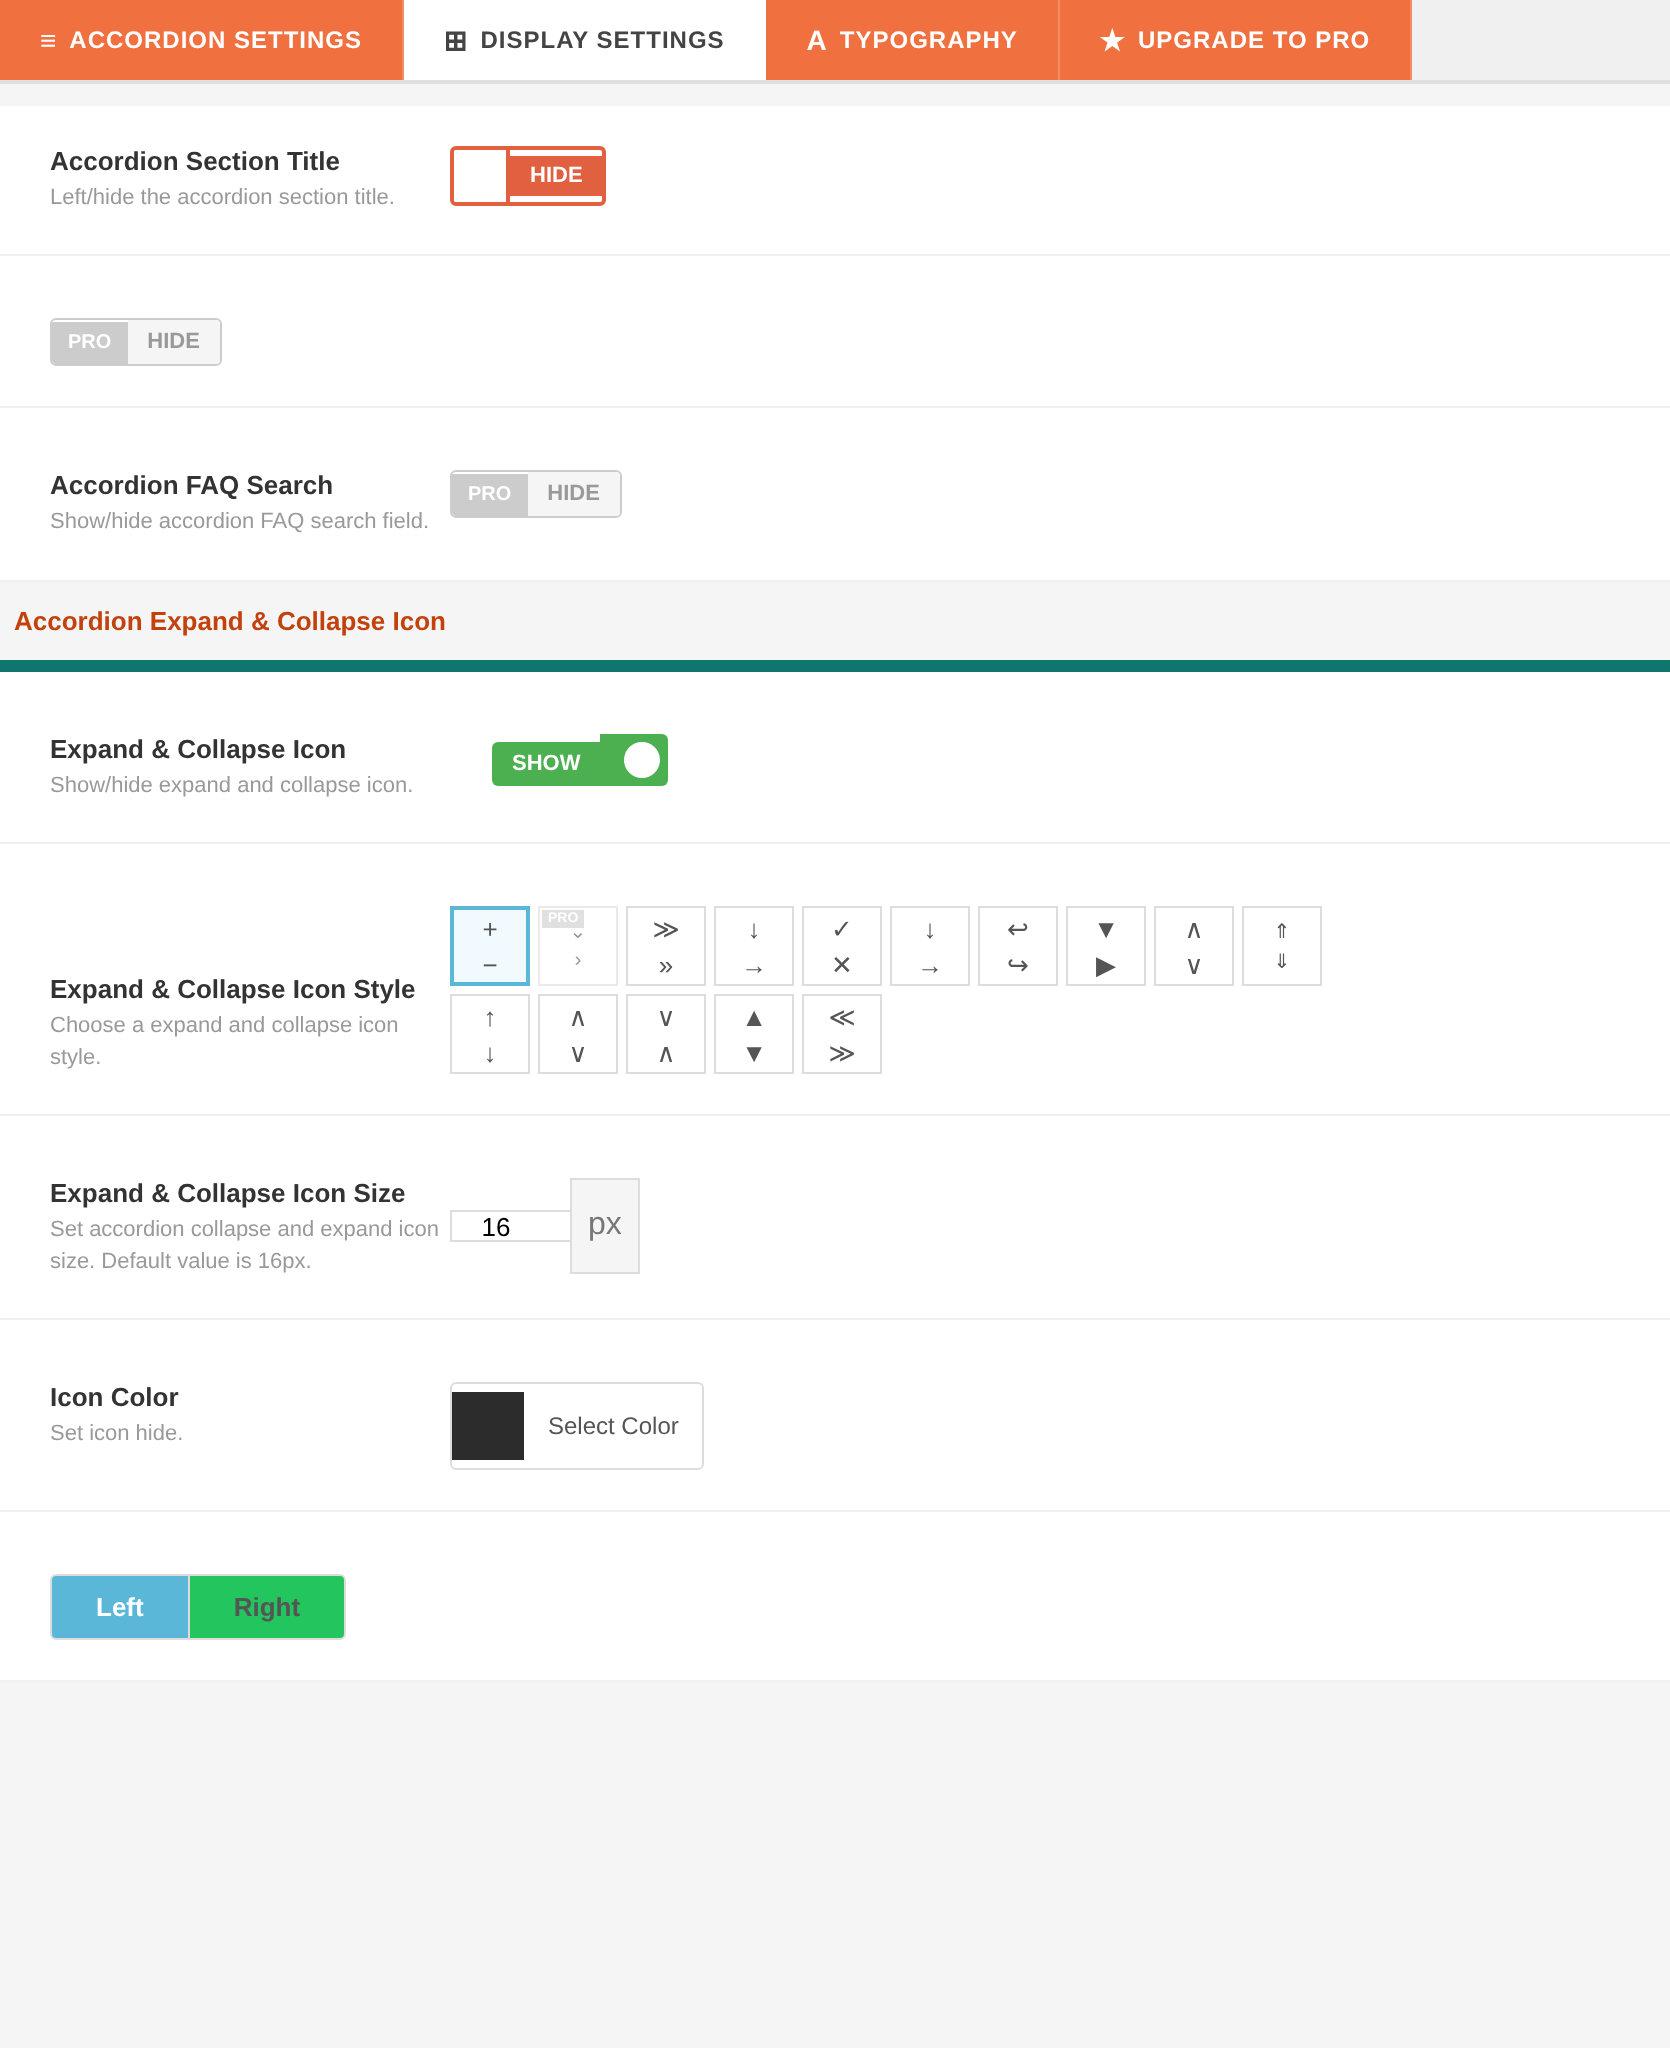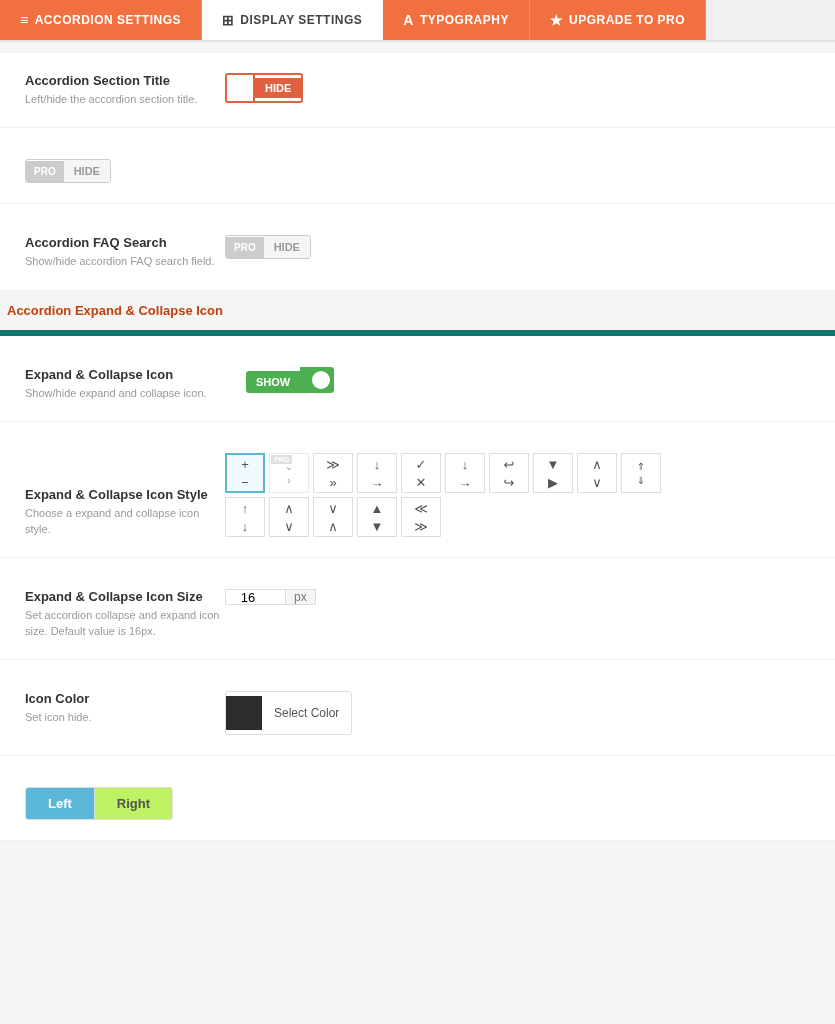--- a/index.html
+++ b/index.html
@@ -219,25 +219,25 @@
       height: 16px;
       border: 1px solid #ddd;
       border-right: none;
       text-align: center;
       font-size: 13px;
       outline: none;
       padding: 0 5px;
     }
     .size-unit {
       padding: 1px 8px;
-      height: 16px;
+      height: 48px;
       border: 1px solid #ddd;
       background: #f5f5f5;
       color: #777;
-      font-size: 12px;
+      font-size: 16px;
       display: flex;
       align-items: center;
     }
 
     
     .color-select-btn {
       display: flex;
       align-items: center;
       border: 1px solid #ddd;
       border-radius: 3px;
@@ -262,21 +262,21 @@
       border-radius: 3px;
       overflow: hidden;
       border: 1px solid #ddd;
     }
     .btn-group-btn {
       padding: 8px 22px;
       font-size: 13px;
       font-weight: bold;
       cursor: pointer;
       border: none;
-      background: #bef264;
+      background: #22c55e;
       color: #555;
     }
     .btn-group-btn.active {
       background: #5bb7d8;
       color: white;
     }
     .btn-group-btn:not(:last-child) {
       border-right: 1px solid #ddd;
     }
   </style>

